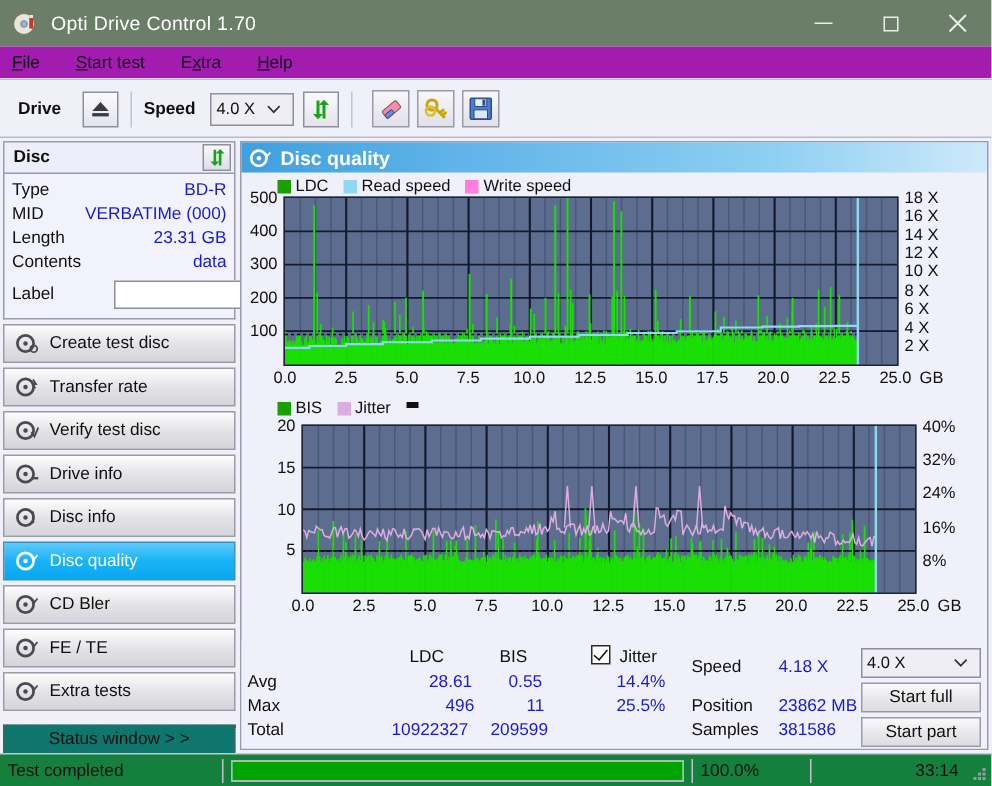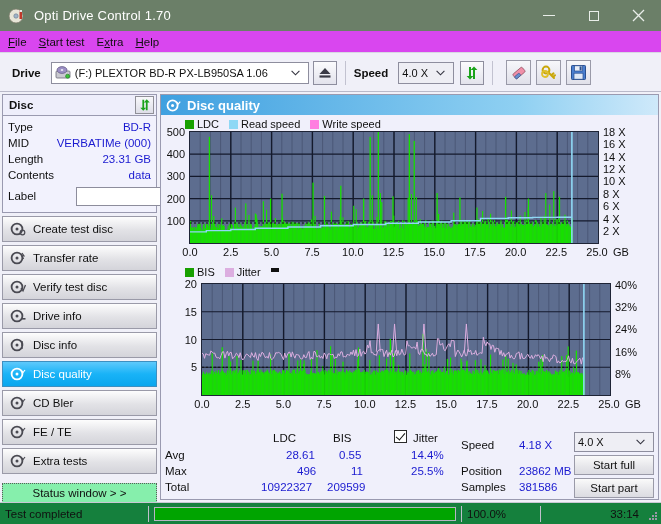--- a/index.html
+++ b/index.html
@@ -22,21 +22,21 @@
   .titlebar .appicon{ width:18px;height:18px;margin-left:8px;margin-right:8px;position:relative;flex:0 0 auto;}
   .titlebar .ttl{ color:#ffffff; font-size:13px; letter-spacing:.2px;}
   .wbtns{ margin-left:auto; display:flex; height:31px;}
   .wbtn{ width:45px;height:31px;display:flex;align-items:center;justify-content:center;color:#e9eee9;font-size:13px;}
   .wbtn .sq{width:10px;height:10px;border:1.4px solid #e9eee9;}
   .wbtn .ln{width:12px;height:1.6px;background:#e9eee9;}
 
   
   .menubar{
     position:absolute; left:0; top:31px; width:661px; height:22px;
-    background:#d946ef; display:flex; align-items:center; padding-left:8px; gap:12px;
+    background:#a21caf; display:flex; align-items:center; padding-left:8px; gap:24px;
     border-bottom:1px solid #d8d8e4;
   }
   .menubar span{ color:#101010; font-size:11.5px;}
   .menubar u{ text-decoration:underline; }
 
   
   .toolbar{
     position:absolute; left:0; top:54px; width:661px; height:38px;
     background:#f0f0f8; display:flex; align-items:center; padding:0 6px;
     border-bottom:1px solid #b9b9c9;
@@ -88,21 +88,21 @@
     background:linear-gradient(#fdfdfd,#e2e2e6 55%,#d4d4da);
     display:flex;align-items:center;padding-left:7px;font-size:11.5px;color:#101010;
   }
   .navbtn.sel{
     background:linear-gradient(#5ec9fb,#19b3f7 50%,#0aa6ee);
     border:1px solid #3d8fc0; color:#ffffff;
   }
   .navbtn .ni{ width:16px;height:16px;margin-right:7px;flex:0 0 auto;position:relative;}
 
   .statuswin{
-    margin-top:9px;height:20px;border:1px dotted #5a5a5a;background:#86efac;
+    margin-top:9px;height:20px;border:1px dotted #5a5a5a;background:#0f766e;
     display:flex;align-items:center;justify-content:center;font-size:11.5px;color:#101010;
   }
 
   
   .right{ position:absolute; left:160px; top:94px; width:499px; height:406px;
           border:1px solid #9a9ab0; background:#f0f0fb;}
   .rhead{
     height:20px;background:linear-gradient(90deg,#3fa0e0,#8fd0f2 72%,#cfe9fa);
     display:flex;align-items:center;padding-left:5px;color:#ffffff;font-weight:bold;font-size:13px;
   }
@@ -175,36 +175,20 @@
 
   <div class="menubar">
     <span><u>F</u>ile</span>
     <span><u>S</u>tart test</span>
     <span>E<u>x</u>tra</span>
     <span><u>H</u>elp</span>
   </div>
 
   <div class="toolbar">
     <div class="tb-label">Drive</div>
-    <div class="combo drvcombo">
-      <div class="dicon">
-        <svg width="16" height="14" viewBox="0 0 16 14">
-          <rect x="1" y="5" width="14" height="7" rx="1" fill="#c9c9d0" stroke="#6a6a78" stroke-width="0.8"></rect>
-          <ellipse cx="7" cy="4" rx="5" ry="3.4" fill="#9b8fc4" stroke="#5d5480" stroke-width="0.7"></ellipse>
-          <ellipse cx="7" cy="4" rx="1.3" ry="0.9" fill="#e8e8f2"></ellipse>
-          <circle cx="12.6" cy="10.2" r="2" fill="#3cc23c" stroke="#1f7a1f" stroke-width="0.6"></circle>
-        </svg>
-      </div>
-      <span>(F:)  PLEXTOR BD-R  PX-LB950SA 1.06</span>
-      <span class="arw">
-        <svg width="9" height="6" viewBox="0 0 9 6">
-            <path d="M0.6 0.8 L4.5 4.8 L8.4 0.8" stroke="#33333f" stroke-width="1.1" fill="none"></path>
-          </svg>
-      </span>
-    </div>
     <div class="ejectbtn">
       <svg width="14" height="12" viewBox="0 0 14 12">
         <path d="M7 1 L12.5 7 L1.5 7 Z" fill="#3a3a46"></path>
         <rect x="1.5" y="8.4" width="11" height="2.2" fill="#3a3a46"></rect>
       </svg>
     </div>
     <div class="sep"></div>
     <div class="tb-label" style="margin-left:0;">Speed</div>
     <div class="combo spdcombo">
       <span>4.0 X</span>

